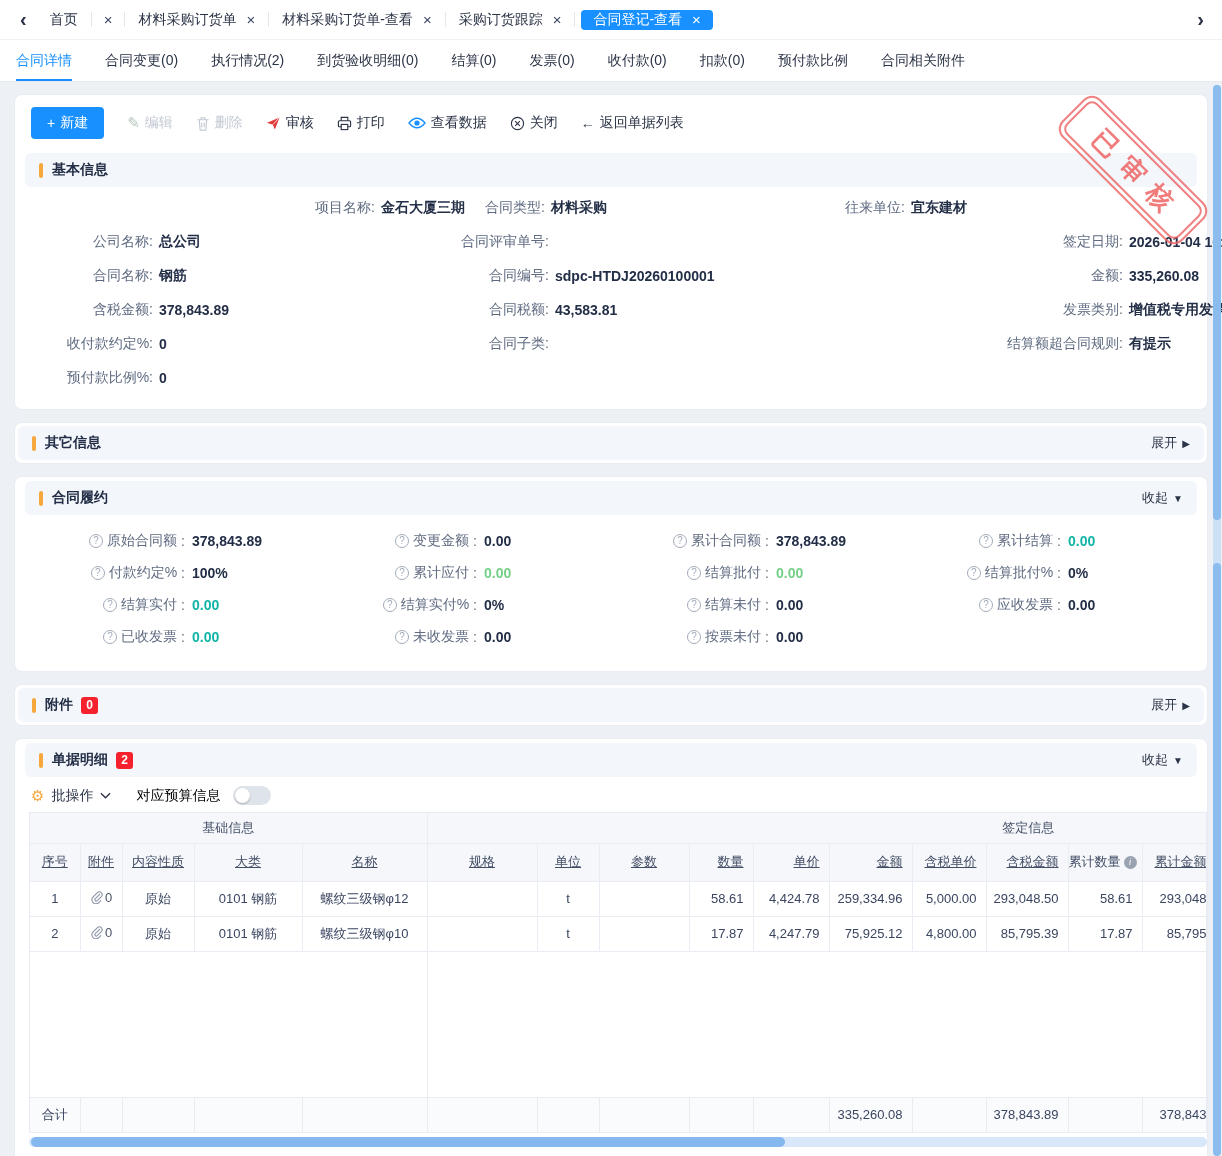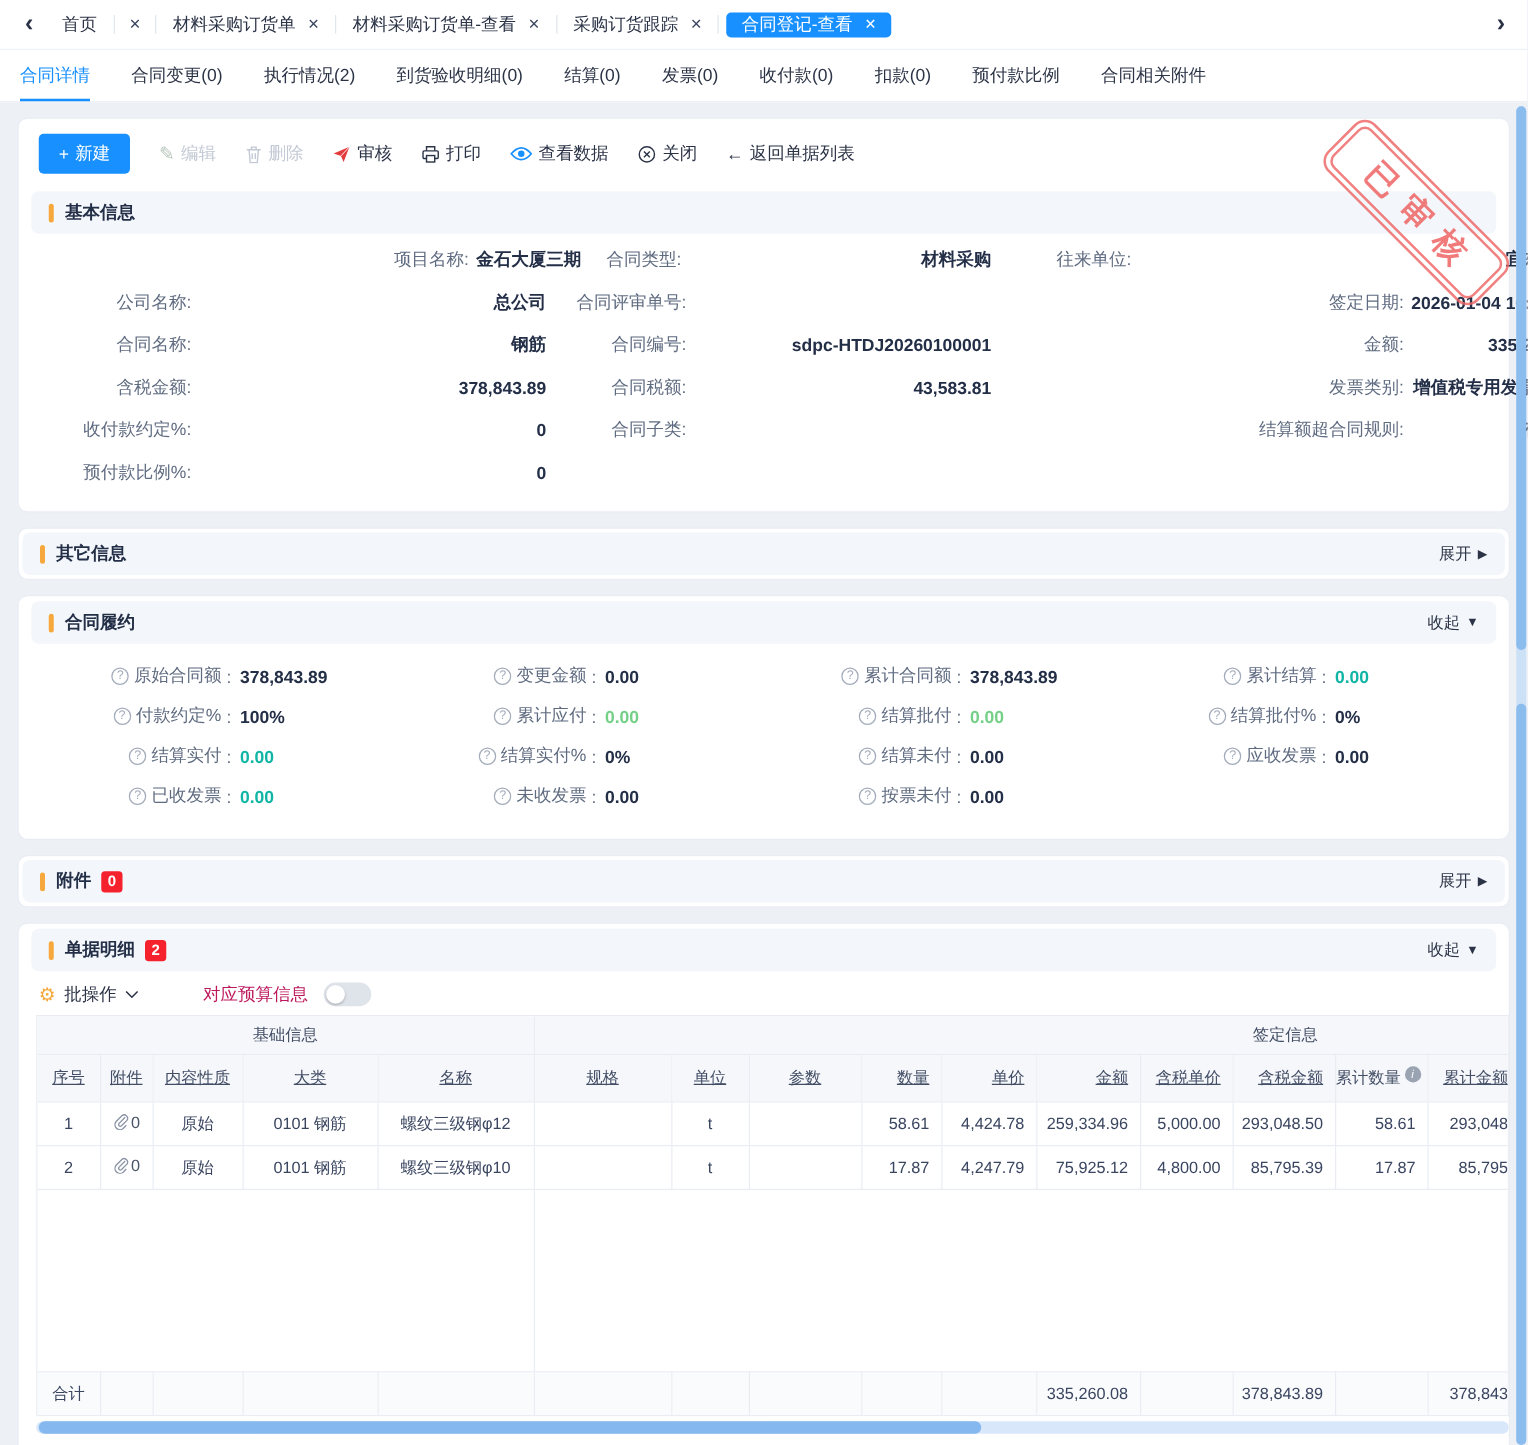--- a/index.html
+++ b/index.html
@@ -49,21 +49,21 @@
   .toolbar { display:flex; align-items:center; gap:23px; padding:12px 16px 10px; }
   .btn-new { background:#1890ff; color:#fff; border:none; border-radius:4px; height:32px;
     padding:0 16px; font-size:14px; display:flex; align-items:center; gap:5px;
     cursor:pointer; font-family:inherit; }
   .tool { display:flex; align-items:center; gap:5px; color:#2b3346; cursor:pointer; white-space:nowrap; }
   .tool.disabled { color:#c3c9d4; cursor:default; }
   .tool .ic { display:flex; align-items:center; }
   .pencil { color:#b9c8bd; font-size:15px; }
   
   .bi-grid { display:grid; grid-template-columns:392px 356px 1fr; padding:4px 10px 14px 30px; }
-  .field { height:34px; display:flex; align-items:center;justify-content:space-between; }
+  .field { height:34px; display:flex; align-items:center; }
   .field .lbl { color:#5f6b80; text-align:right; flex:none; }
   .field .lbl::after { content:":"; }
   .c1 .lbl { width:330px; }
   .c2 .lbl { width:108px; }
   .c3 .lbl { width:112px; }
   .field .val { color:#232e47; font-weight:bold; margin-left:6px; white-space:nowrap; }
   
   .perf-grid { display:grid; grid-template-columns:repeat(4,292px); padding:10px 0 18px 30px; }
   .perf-item { height:32px; display:flex; align-items:center; }
   .plbl { width:140px; display:flex; justify-content:flex-end; align-items:center; gap:4px;
@@ -72,41 +72,41 @@
   .q-ic { width:14px; height:14px; border:1px solid #a3abba; border-radius:50%; color:#a3abba;
     font-size:10px; line-height:12px; text-align:center; flex:none; cursor:pointer; }
   .pval { font-weight:bold; margin-left:7px; }
   .tone-dark { color:#232e47; }
   .tone-green { color:#74d087; }
   .tone-teal { color:#10b5a5; }
   
   .batch-row { display:flex; align-items:center; padding:9px 16px 7px; gap:7px; }
   .gear { color:#f6a83c; font-size:15px; }
   .batch-lbl { color:#2b3346; cursor:pointer; }
-  .budget-lbl { margin-left:44px; color:#be185d; }
+  .budget-lbl { margin-left:18px; color:#000000; }
   .toggle { width:38px; height:19px; border-radius:10px; background:#dfe3ea; position:relative;
     margin-left:6px; cursor:pointer; }
   .toggle::after { content:""; position:absolute; left:2px; top:2px; width:15px; height:15px;
     border-radius:50%; background:#fff; box-shadow:0 1px 2px rgba(0,0,0,.25); }
   
   .tbl-wrap { margin-left:14px; overflow:hidden; border:1px solid #e9edf3; border-bottom:none; }
   table { width:1600px; table-layout:fixed; border-collapse:collapse; font-size:13px; color:#3a4560; }
   th, td { border-right:1px solid #e9edf3; border-bottom:1px solid #e9edf3;
     font-weight:normal; overflow:hidden; white-space:nowrap; }
   thead th { background:#f5f7fa; color:#434e66; text-align:center; }
   tr.grp th { height:30px; }
   tr.cols th { height:38px;text-decoration:underline; }
   tbody td { height:35px; background:#fff; text-align:center; }
   th.num, td.num { text-align:right; padding-right:9px; }
   td.att { cursor:pointer; }
   .att-inner { display:inline-flex; align-items:center; gap:2px; color:#4a5468; }
   .info-ic { display:inline-block; width:13px; height:13px; background:#9aa3b2; color:#fff;
     border-radius:50%; font-size:9px; line-height:13px; text-align:center; vertical-align:middle;
     margin-left:3px; font-style:italic; cursor:pointer; }
-  .hdr-flex { display:inline-flex; }
+  .hdr-flex { display:inline-flex; align-items:center; }
   tr.empty td { height:146px; border-bottom:none; }
   tr.total td { height:35px; background:#fafbfd; border-top:1px solid #e9edf3; color:#3a4560; }
   tr.total td:first-child { text-align:center; }
   
   .hscroll { height:10px; background:#d8e8fa; border-radius:5px; margin:4px 0 0 14px; position:relative; }
   .hscroll .thumb { position:absolute; left:2px; top:0; height:10px; width:64%;
     background:#84b8ee; border-radius:5px; cursor:pointer; }
   .vscroll { position:absolute; top:85px; right:1px; width:8px; height:1071px;
     background:#cde1f6; border-radius:4px; }
   .vscroll .vthumb1 { position:absolute; top:0; left:0; width:8px; height:435px;

